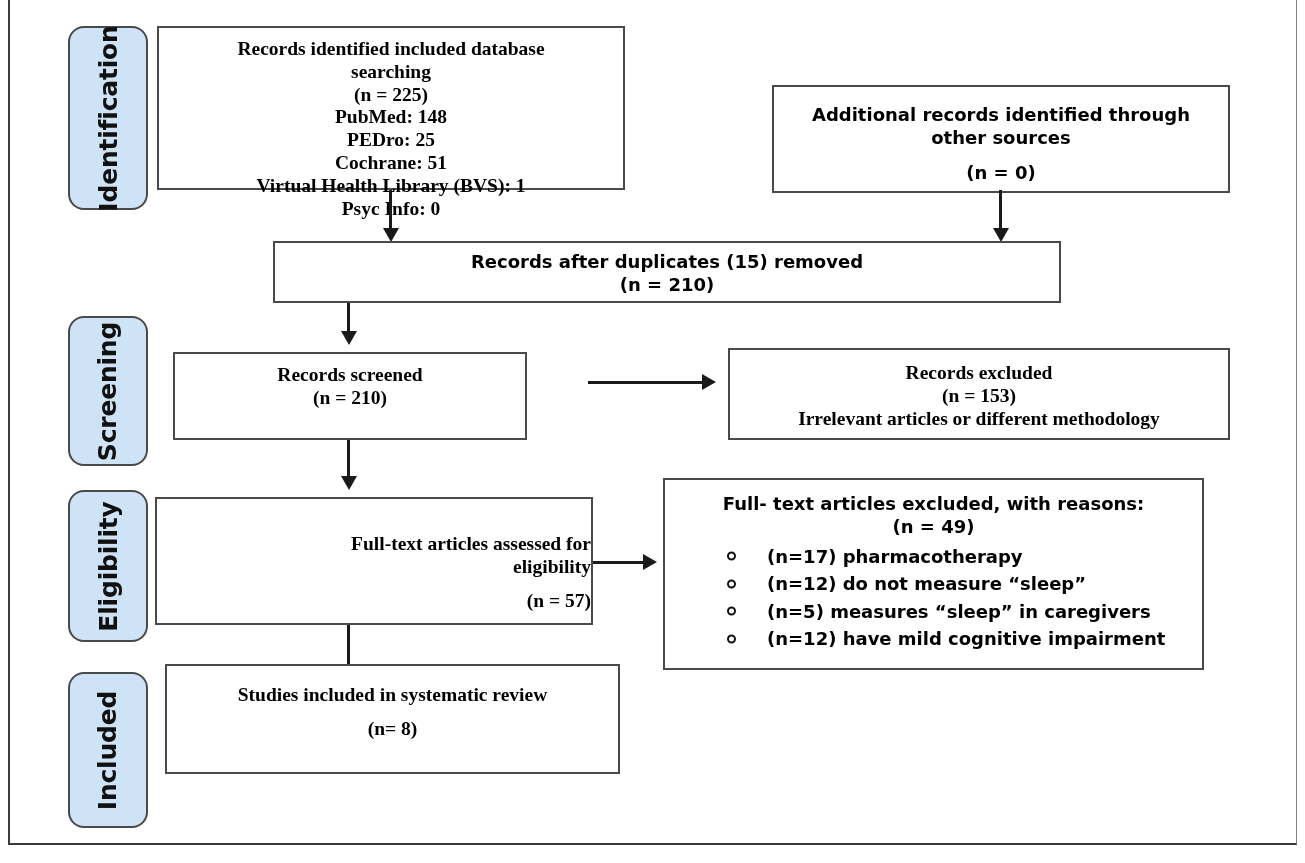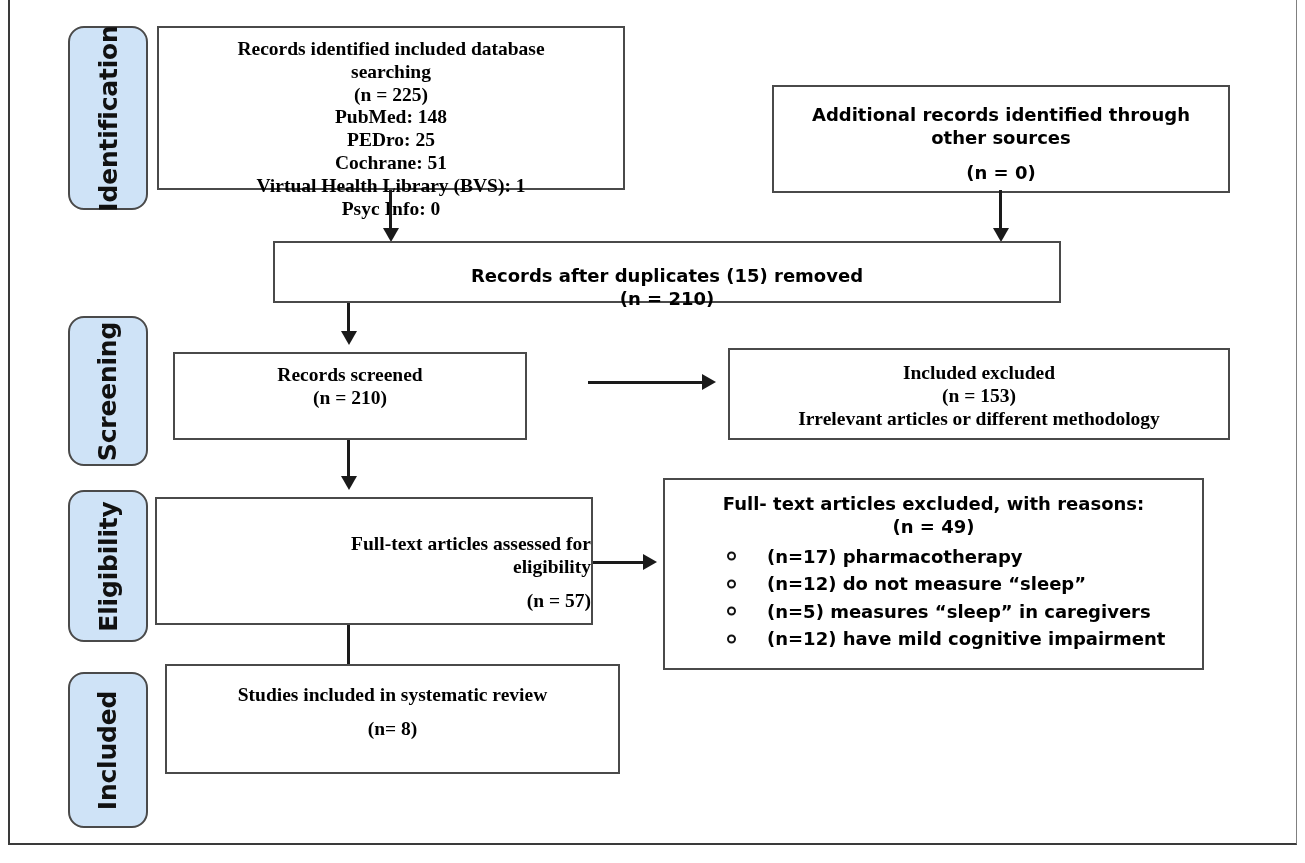--- a/index.html
+++ b/index.html
@@ -172,38 +172,38 @@
     <span class="gap"></span>
     <div>(n = 0)</div>
   </div>
 
   <div class="v-line" style="left:389px; top:190px; width:3px; height:42px;"></div>
   <div class="arrow-down" style="left:383px; top:228px;"></div>
 
   <div class="v-line" style="left:999px; top:190px; width:3px; height:42px;"></div>
   <div class="arrow-down" style="left:993px; top:228px;"></div>
 
-  <div class="flow-box sans-box" style="left:273px; top:241px; width:788px; height:62px; padding-top:21px;">
+  <div class="flow-box sans-box" style="left:273px; top:241px; width:788px; height:62px; padding-top:7px;">
     <div>Records after duplicates (15) removed</div>
     <div>(n = 210)</div>
   </div>
 
   <div class="v-line" style="left:347px; top:303px; width:3px; height:32px;"></div>
   <div class="arrow-down" style="left:341px; top:331px;"></div>
 
   <div class="flow-box serif-box box-pad-top" style="left:173px; top:352px; width:354px; height:88px;">
     <div>Records screened</div>
     <div>(n = 210)</div>
   </div>
 
   <div class="h-line" style="left:588px; top:381px; width:116px; height:3px;"></div>
   <div class="arrow-right" style="left:702px; top:374px;"></div>
 
   <div class="flow-box serif-box" style="left:728px; top:348px; width:502px; height:92px; padding-top:12px;">
-    <div>Included excluded</div>
+    <div>Records excluded</div>
     <div>(n = 153)</div>
     <div>Irrelevant articles or different methodology</div>
   </div>
 
   <div class="v-line" style="left:347px; top:440px; width:3px; height:40px;"></div>
   <div class="arrow-down" style="left:341px; top:476px;"></div>
 
   <div class="flow-box serif-box" style="left:155px; top:497px; width:438px; height:128px; padding-top:34px;text-align:right;">
     <div>Full-text articles assessed for</div>
     <div>eligibility</div>

